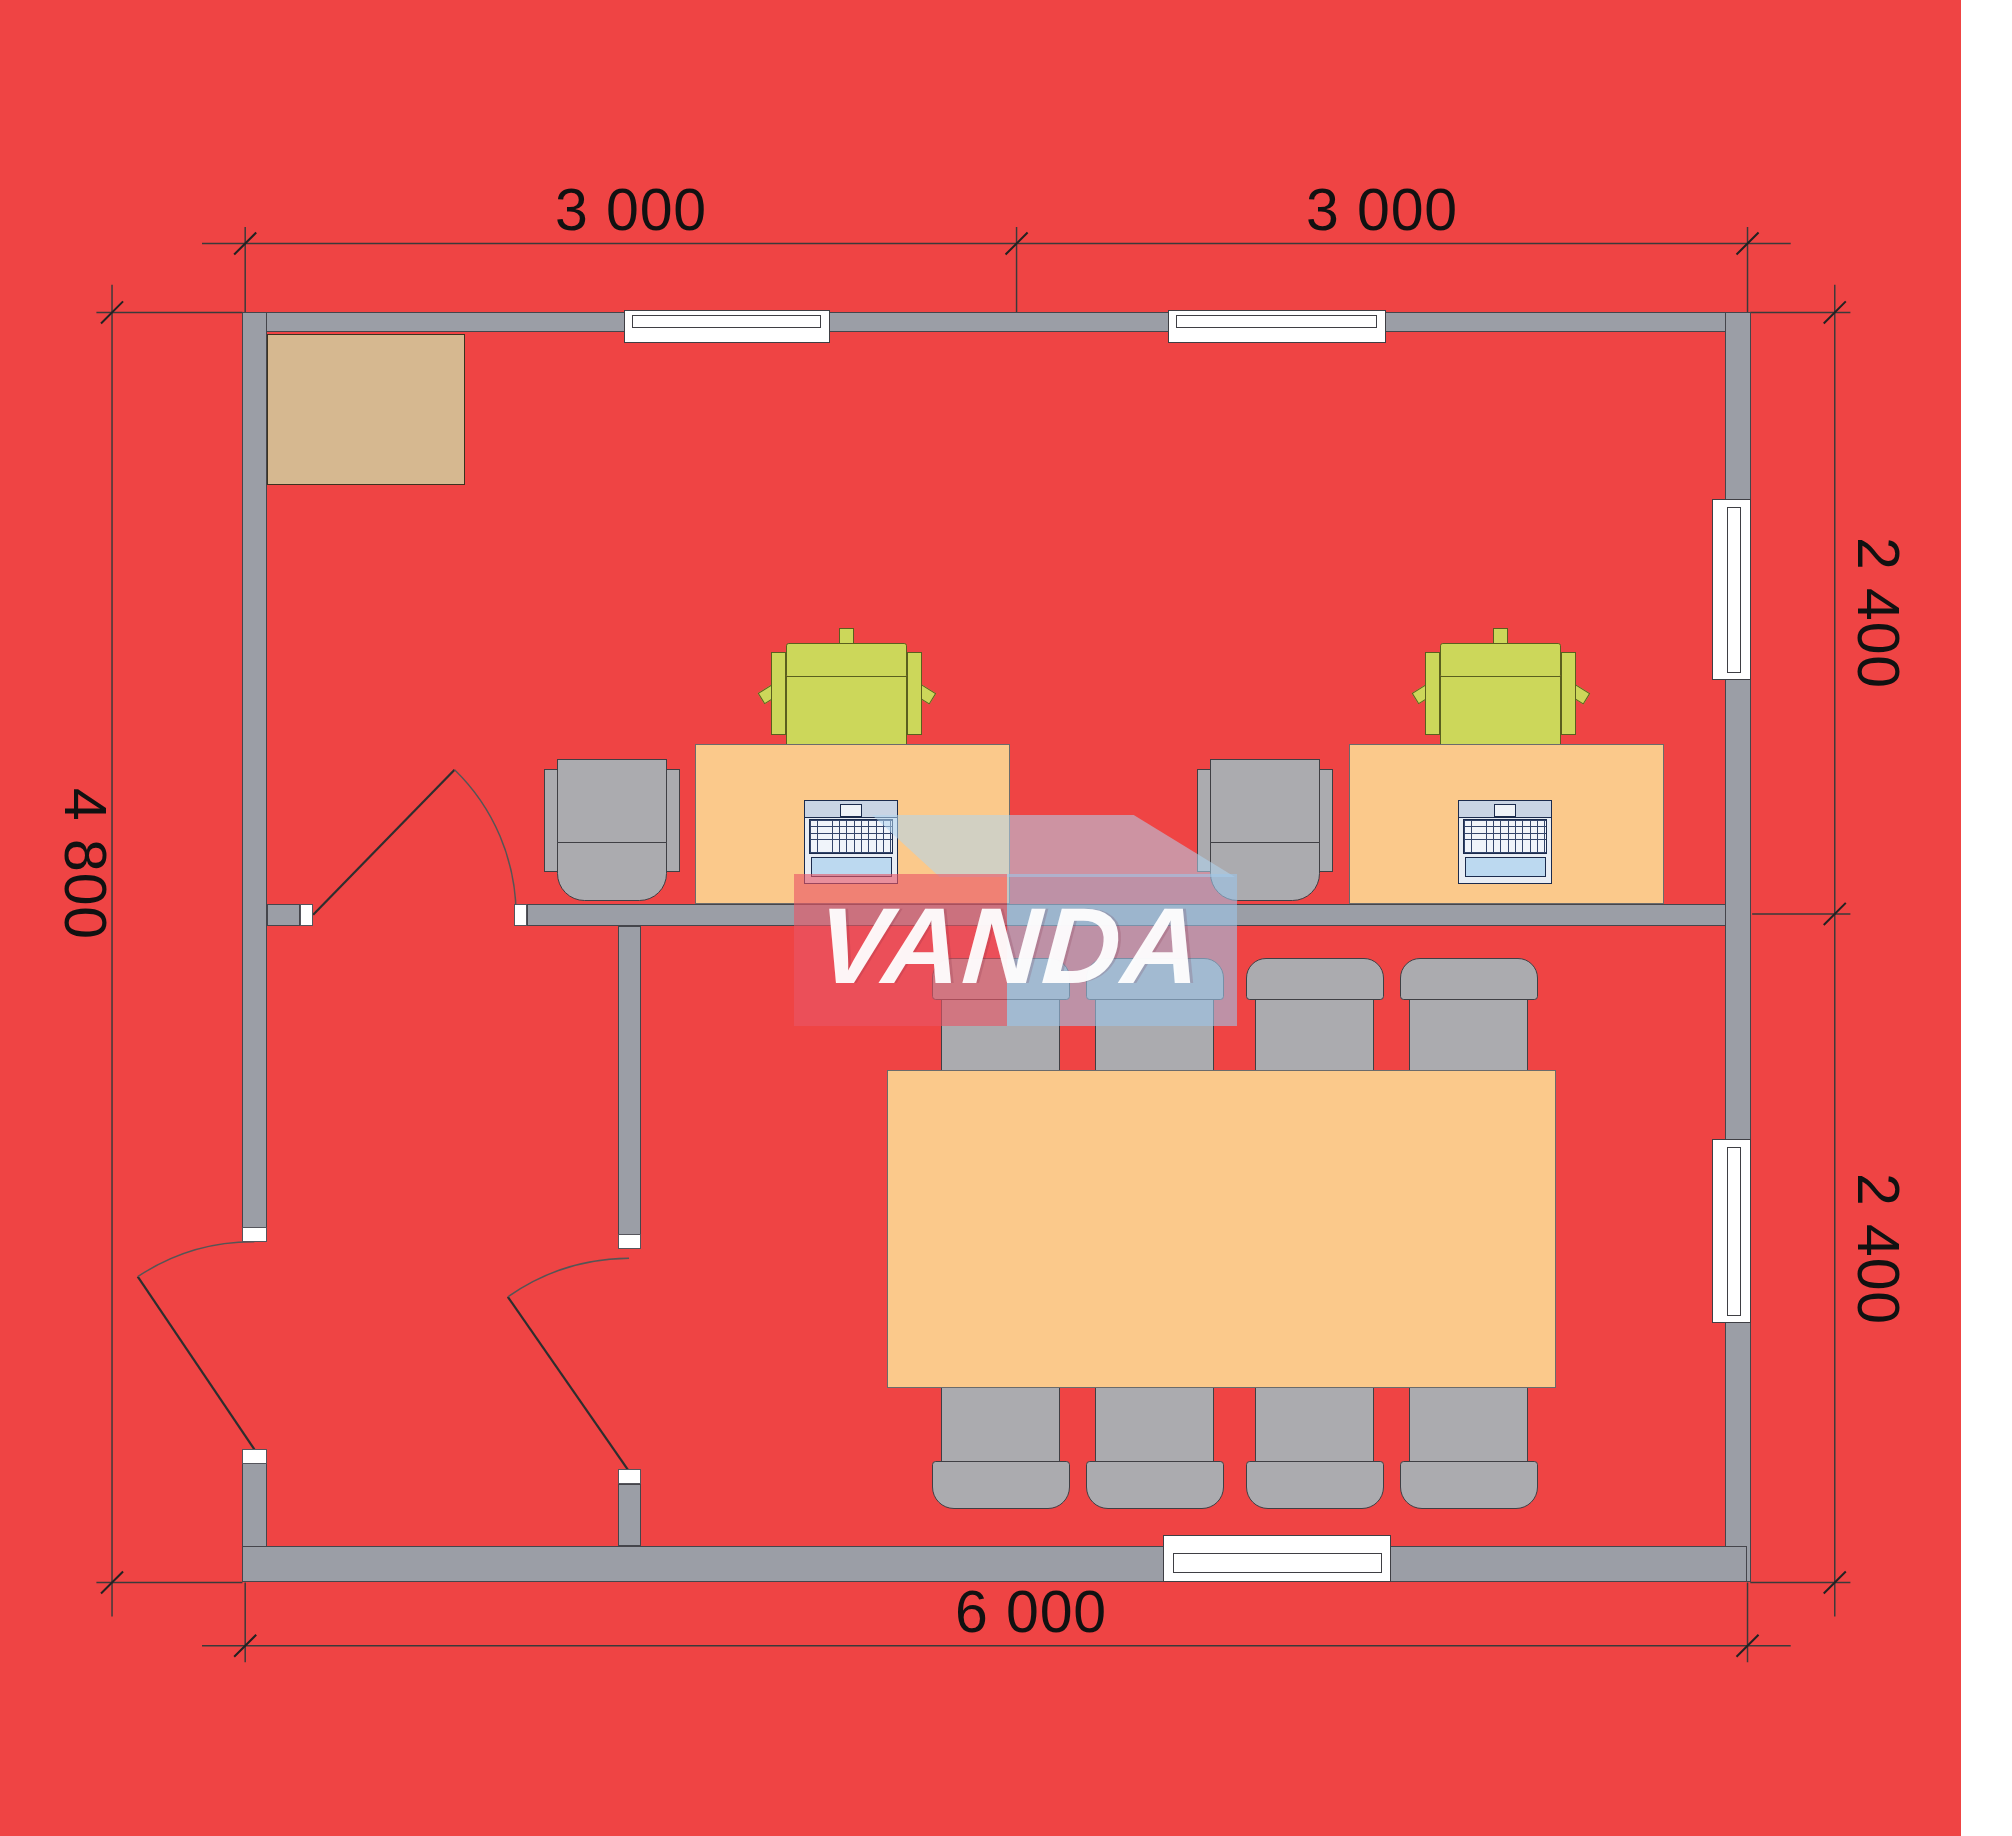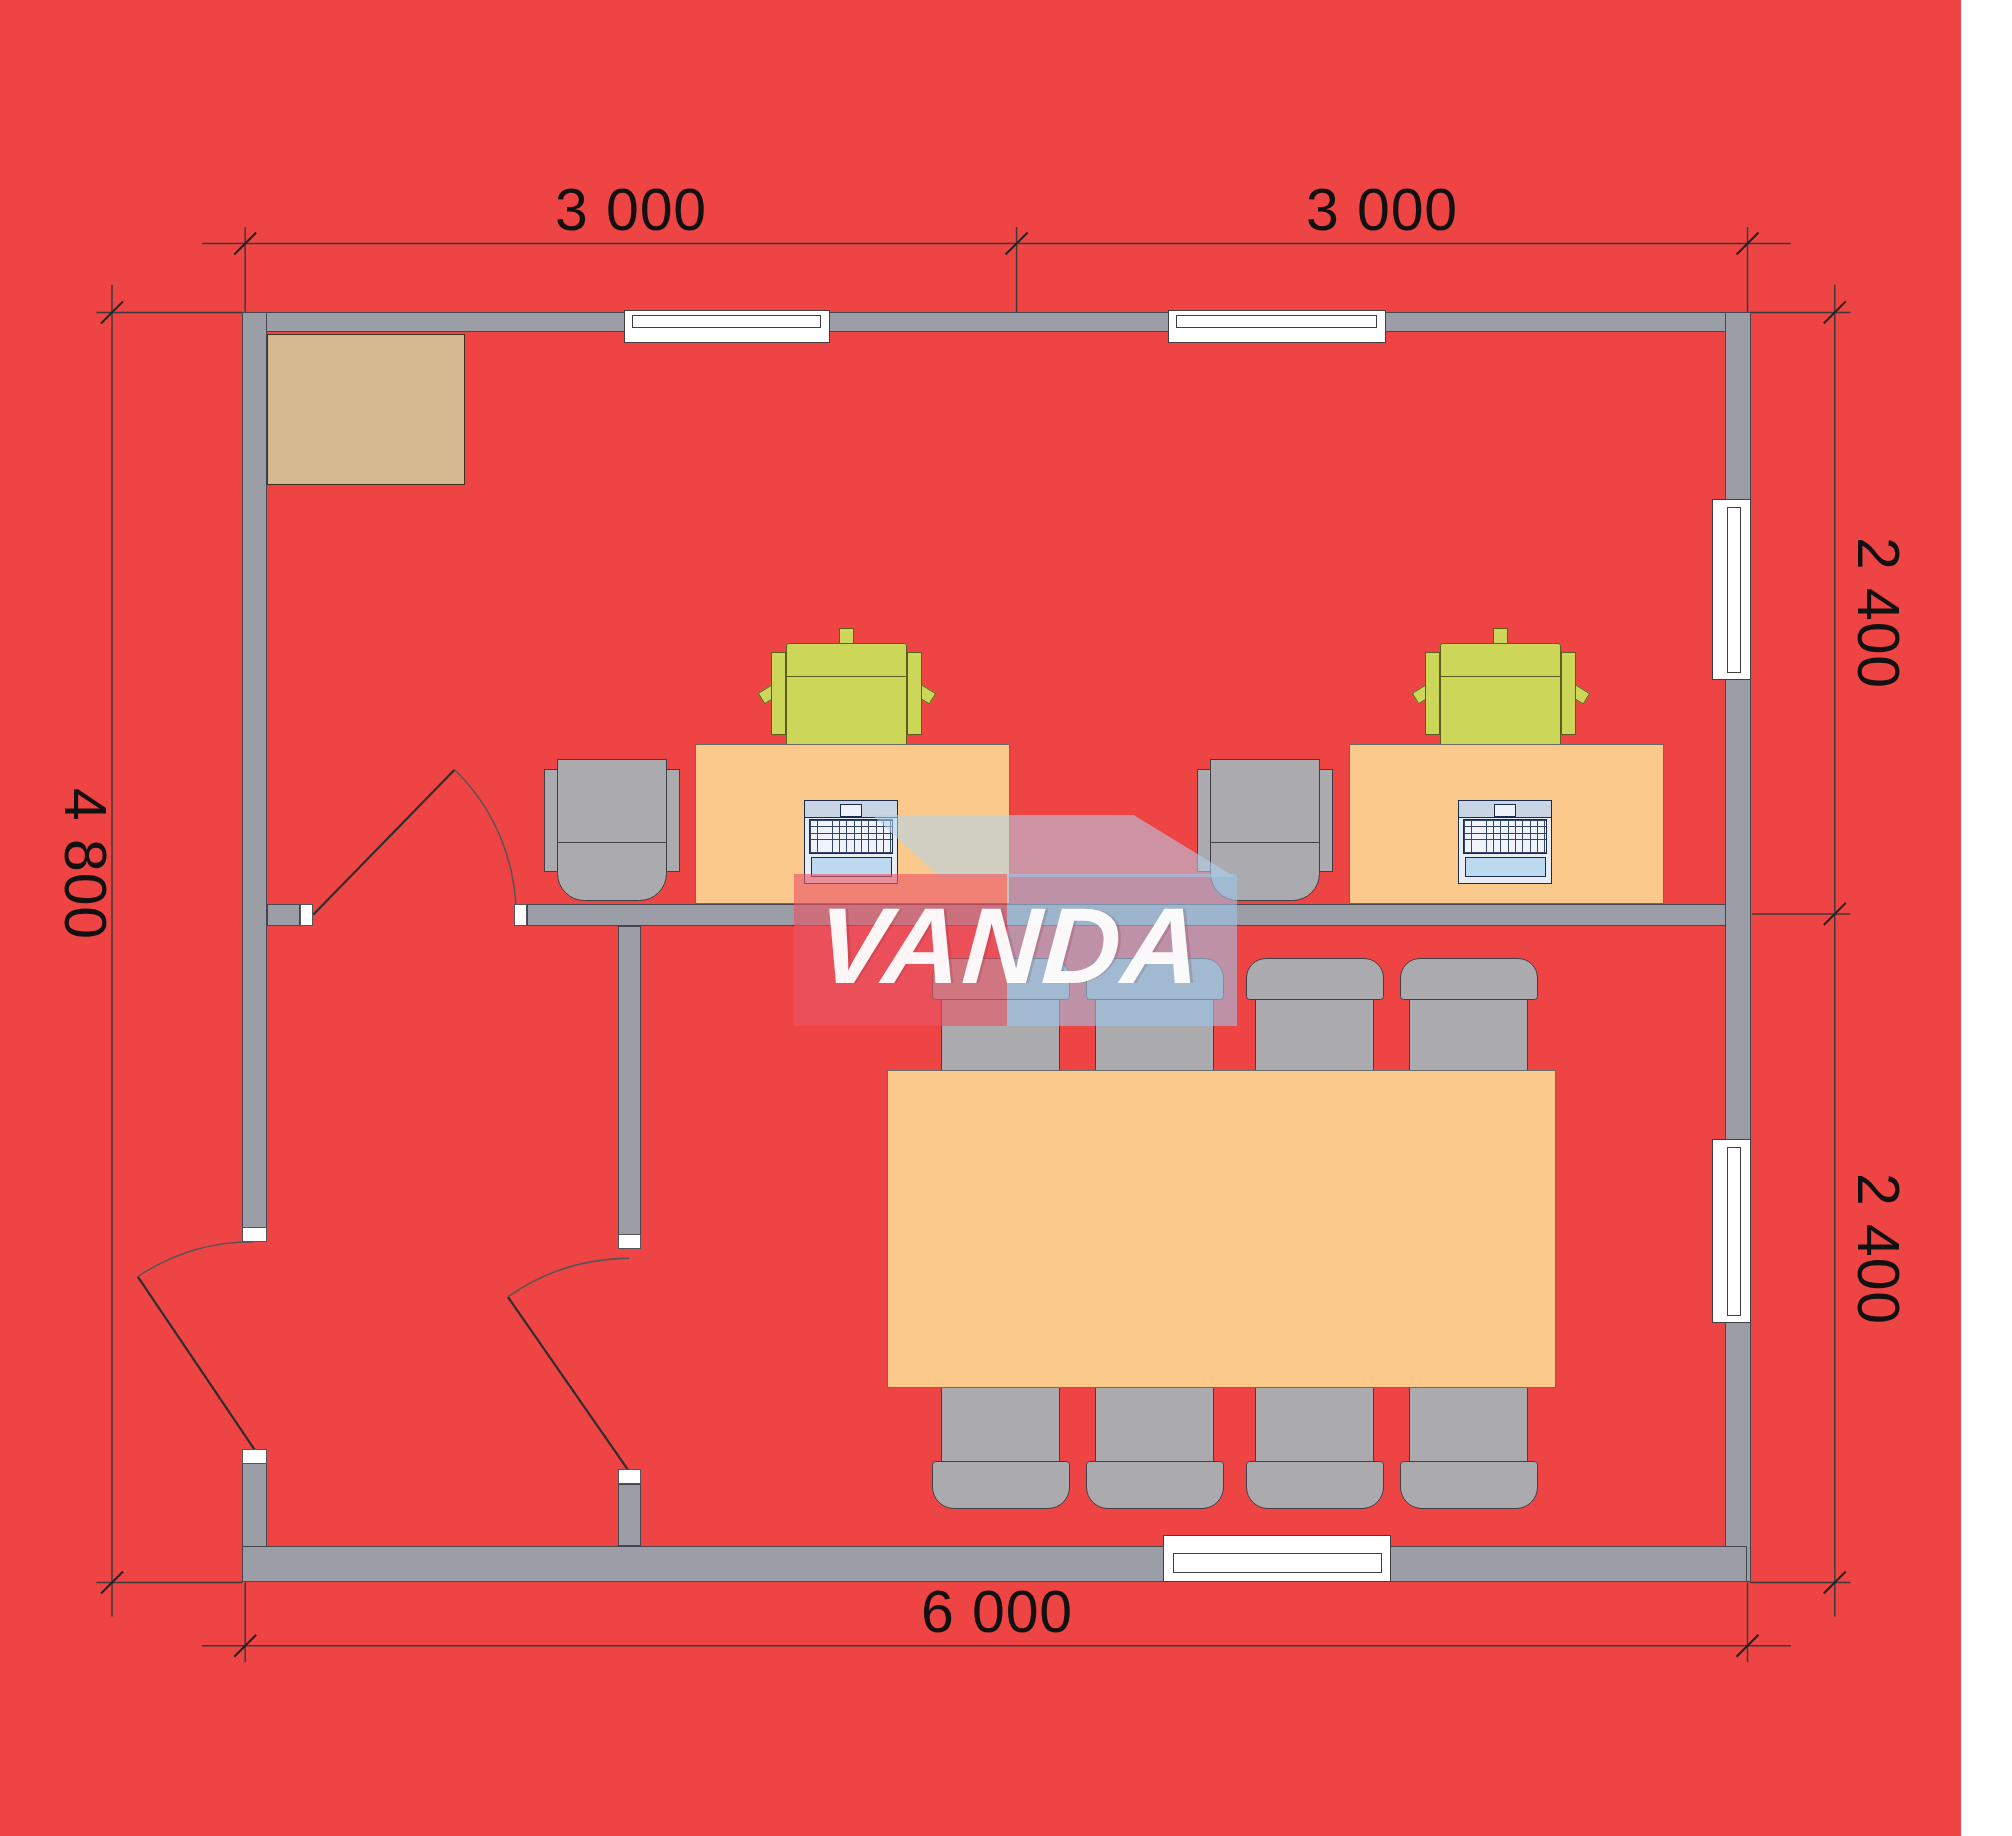--- a/index.html
+++ b/index.html
@@ -97,21 +97,21 @@
     <path class="doorarc" d="M495,838 A221,221 0 0 1 562,996"></path>
     <path class="doorline" d="M277,1578 L150,1390"></path>
     <path class="doorarc" d="M150,1390 A227,227 0 0 1 277,1352"></path>
     <path class="doorline" d="M685,1602 L553,1412"></path>
     <path class="doorarc" d="M553,1412 A232,232 0 0 1 685,1370"></path>
     <path class="wardx" d="M295,368 L503,524 M503,368 L295,524"></path>
   </svg>
 
   <div class="dimtext abs" style="left:539px;top:176px;width:184px">3 000</div>
   <div class="dimtext abs" style="left:1290px;top:176px;width:184px">3 000</div>
-  <div class="dimtext abs" style="left:905px;top:1578px;width:184px">6 000</div>
+  <div class="dimtext abs" style="left:939px;top:1578px;width:184px">6 000</div>
   <div class="dimtext vert abs" style="left:-53px;top:830px;width:275px">4 800</div>
   <div class="dimtext vert abs" style="left:1740px;top:579px;width:275px">2 400</div>
   <div class="dimtext vert abs" style="left:1740px;top:1215px;width:275px">2 400</div>
 
   <div class="wall" style="left:242px;top:312px;width:1505px;height:20px"></div>
   <div class="wall" style="left:242px;top:312px;width:25px;height:929px"></div>
   <div class="wall" style="left:242px;top:1449px;width:25px;height:133px"></div>
   <div class="wall" style="left:1725px;top:312px;width:26px;height:1270px"></div>
   <div class="wall" style="left:242px;top:1546px;width:1505px;height:36px"></div>
   <div class="wall" style="left:267px;top:904px;width:33px;height:22px"></div>

